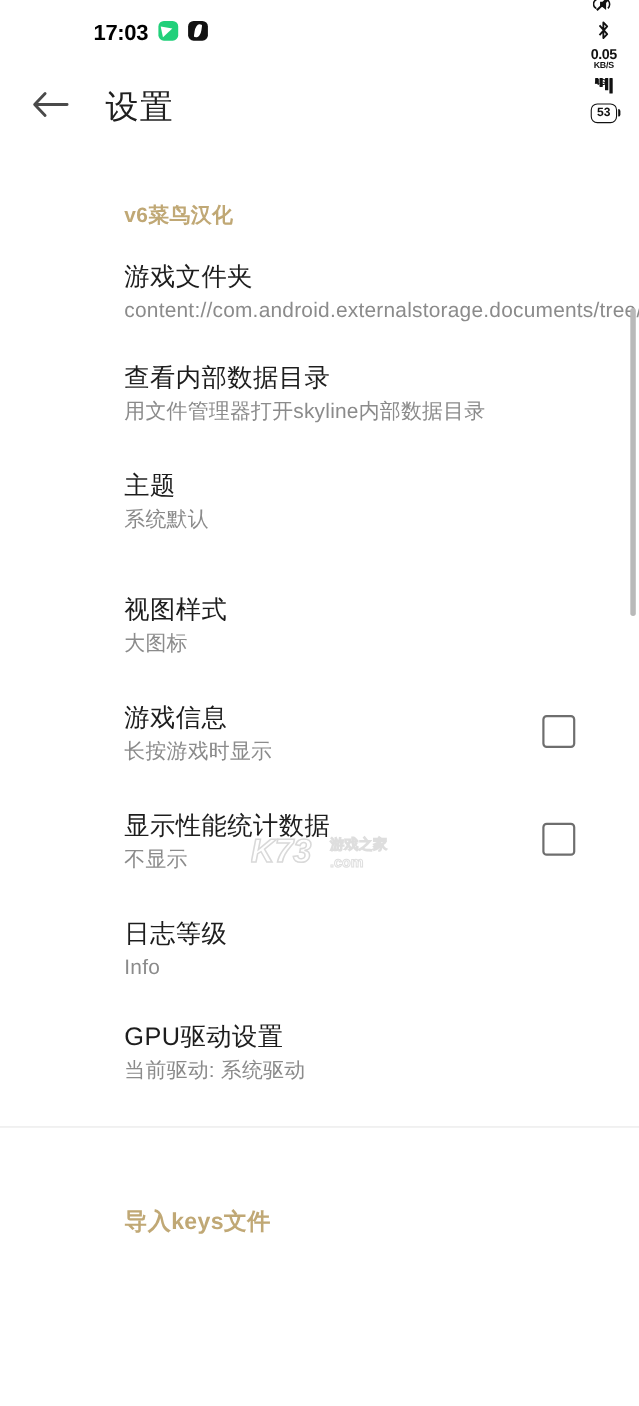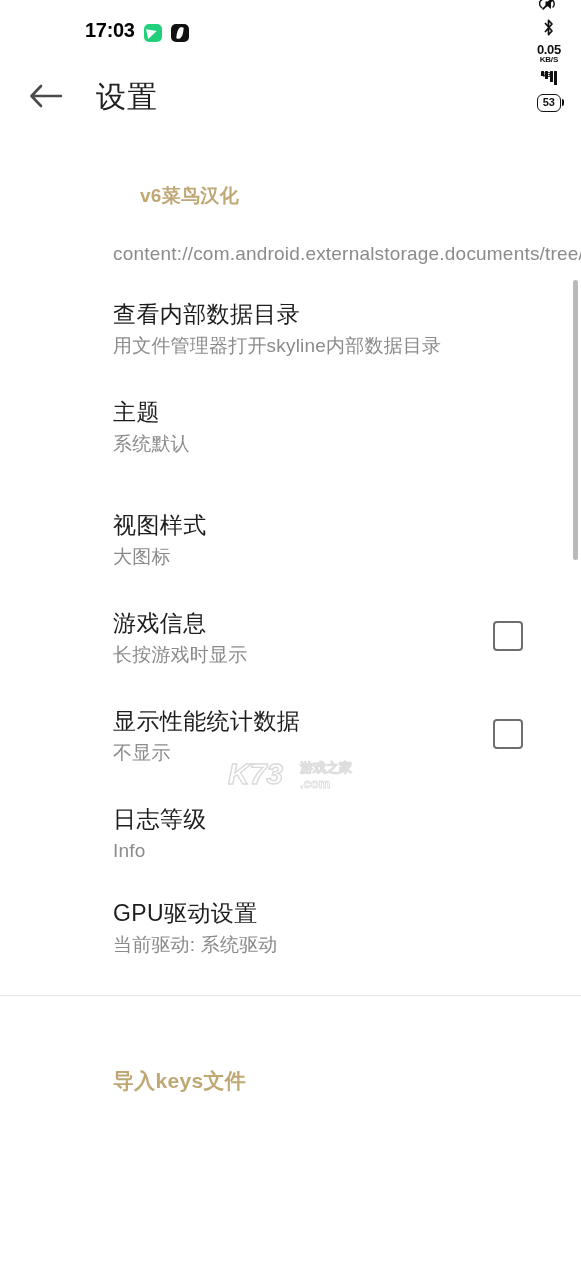--- a/index.html
+++ b/index.html
@@ -12,21 +12,21 @@
     position:relative;
   }
 
   
   .statusbar {
     height:60px; width:100%;
     display:flex; align-items:center;
     padding:0 20px 0 0;
     position:relative;
   }
-  .sb-left { display:flex; align-items:flex-end; gap:9px; padding-left:85px; }
+  .sb-left { display:flex; align-items:flex-start; gap:9px; padding-left:85px; }
   .sb-clock { font-size:20px; font-weight:700; letter-spacing:-0.3px; color:#000; }
   .sb-appicon { width:18px; height:18px; border-radius:5px; display:block; }
   .sb-appicon.green { background:#21d07a; position:relative; }
   .sb-appicon.green:after{
     content:""; position:absolute; left:3px; top:4px;
     width:0;height:0;border-left:10px solid #fff;
     border-top:4px solid transparent;border-bottom:6px solid transparent;
     transform:rotate(-12deg);
   }
   .sb-appicon.black { background:#111; position:relative; }
@@ -73,21 +73,21 @@
   
   .scroll-area { position:relative; height:1143px; overflow:hidden; }
   .scrollbar-track { position:absolute; right:3px; top:0; width:5px; height:1040px; }
   .scrollbar-thumb {
     position:absolute; right:3px; top:145px;
     width:5px; height:280px; background:#b9b9b9; border-radius:3px;
   }
 
   .section-header {
     color:#c0a875; font-size:19px; font-weight:700;
-    padding:48px 0 0 113px; letter-spacing:0.3px;margin-left:27px;
+    padding:48px 0 0 113px; letter-spacing:0.3px;
   }
 
   .item {
     padding:0 0 0 113px;
     display:flex; align-items:flex-start;
     cursor:pointer; position:relative;
   }
   .item-text { flex:1; padding-right:20px; }
   .item-title {
     font-size:23px; color:#1d1d1d; font-weight:400;
@@ -178,20 +178,21 @@
   </div>
   <div class="page-title">设置</div>
 </div>
 
 <div class="scroll-area">
 
   <div class="section-header">v6菜鸟汉化</div>
 
   <div class="item" style="margin-top:28px">
     <div class="item-text">
+      <div class="item-title">游戏文件夹</div>
       <div class="item-sub" style="width:395px">content://com.android.externalstorage.documents/tree/primary:DingTalk</div>
     </div>
   </div>
 
   <div class="item" style="margin-top:34px">
     <div class="item-text">
       <div class="item-title">查看内部数据目录</div>
       <div class="item-sub">用文件管理器打开skyline内部数据目录</div>
     </div>
   </div>

